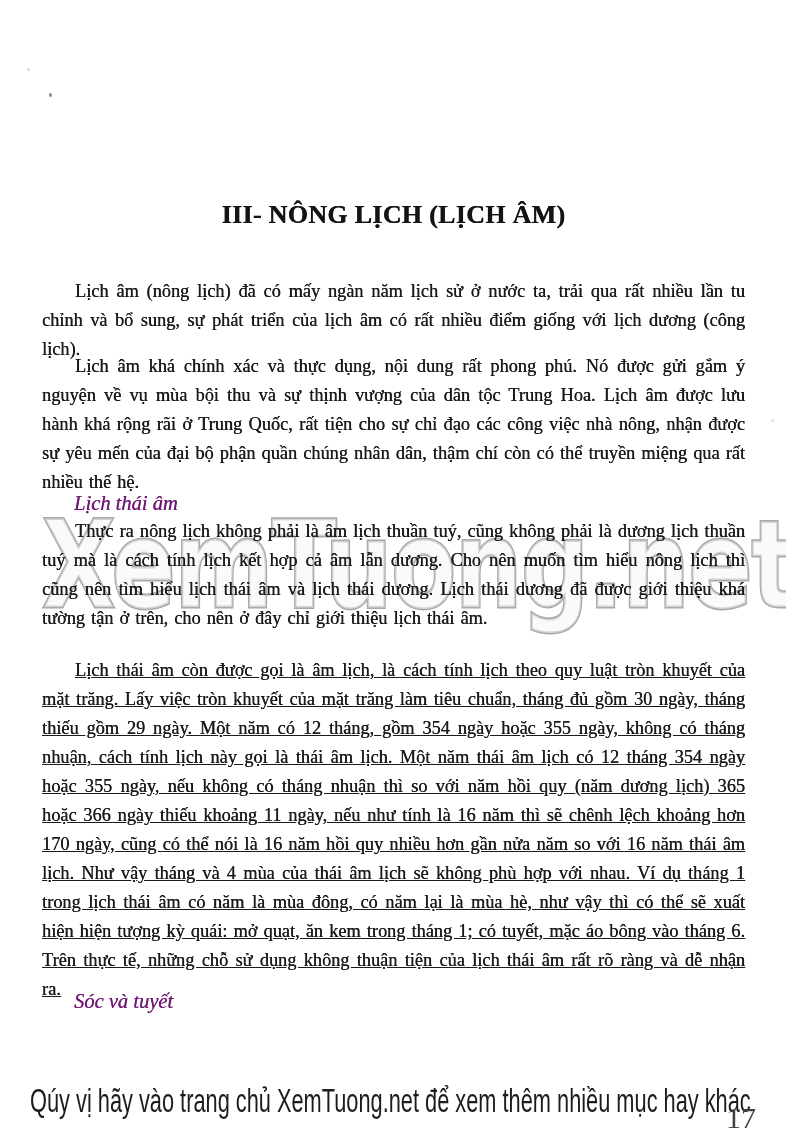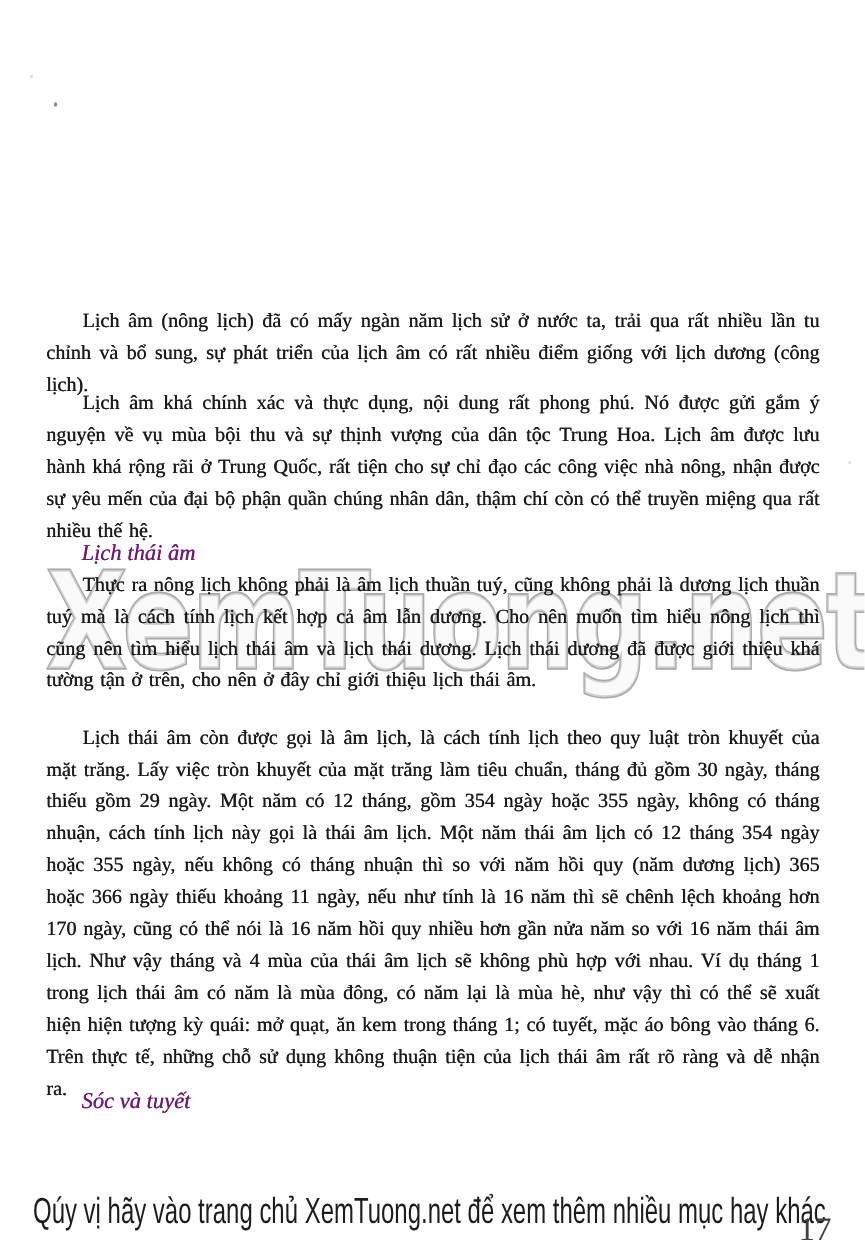--- a/index.html
+++ b/index.html
@@ -42,21 +42,21 @@
   .subhead {
     position:absolute; left:74px; margin:0; z-index:1;
     font-size:20.5px; font-weight:400; font-style:italic;
     color:#701a75;
     text-shadow:0.3px 0 0 currentColor;
   }
   .p1 { top:277px; }
   .p2 { top:352px; }
   .h1 { top:492px; }
   .p3 { top:517px; }
-  .p4 { top:656px; }
+  .p4 { top:656px;text-decoration:underline; }
   .h2 { top:990px; }
   .p5 { top:1026px; }
   .footer-banner {
     position:absolute; left:30px; top:1082px; z-index:2;
     font-family:"Liberation Sans","DejaVu Sans",sans-serif;
     font-size:33px; line-height:38px;
     white-space:nowrap;
     transform:scaleX(0.66); transform-origin:0 0;
     color:#1c1c1c;
   }
@@ -74,20 +74,21 @@
 <body>
 
 <div class="page">
 
   <div class="watermark">XemTuong.net</div>
 
   <div class="speck speck-a"></div>
   <div class="speck speck-b"></div>
   <div class="speck speck-c"></div>
 
+  <h1 class="doc-title">III- NÔNG LỊCH (LỊCH ÂM)</h1>
 
   <p class="para p1">Lịch âm (nông lịch) đã có mấy ngàn năm lịch sử ở nước ta, trải qua rất nhiều lần tu chỉnh và bổ sung, sự phát triển của lịch âm có rất nhiều điểm giống với lịch dương (công lịch).</p>
 
   <p class="para p2">Lịch âm khá chính xác và thực dụng, nội dung rất phong phú. Nó được gửi gắm ý nguyện về vụ mùa bội thu và sự thịnh vượng của dân tộc Trung Hoa. Lịch âm được lưu hành khá rộng rãi ở Trung Quốc, rất tiện cho sự chỉ đạo các công việc nhà nông, nhận được sự yêu mến của đại bộ phận quần chúng nhân dân, thậm chí còn có thể truyền miệng qua rất nhiều thế hệ.</p>
 
   <h2 class="subhead h1">Lịch thái âm</h2>
 
   <p class="para p3">Thực ra nông lịch không phải là âm lịch thuần tuý, cũng không phải là dương lịch thuần tuý mà là cách tính lịch kết hợp cả âm lẫn dương. Cho nên muốn tìm hiểu nông lịch thì cũng nên tìm hiểu lịch thái âm và lịch thái dương. Lịch thái dương đã được giới thiệu khá tường tận ở trên, cho nên ở đây chỉ giới thiệu lịch thái âm.</p>
 
   <p class="para p4">Lịch thái âm còn được gọi là âm lịch, là cách tính lịch theo quy luật tròn khuyết của mặt trăng. Lấy việc tròn khuyết của mặt trăng làm tiêu chuẩn, tháng đủ gồm 30 ngày, tháng thiếu gồm 29 ngày. Một năm có 12 tháng, gồm 354 ngày hoặc 355 ngày, không có tháng nhuận, cách tính lịch này gọi là thái âm lịch. Một năm thái âm lịch có 12 tháng 354 ngày hoặc 355 ngày, nếu không có tháng nhuận thì so với năm hồi quy (năm dương lịch) 365 hoặc 366 ngày thiếu khoảng 11 ngày, nếu như tính là 16 năm thì sẽ chênh lệch khoảng hơn 170 ngày, cũng có thể nói là 16 năm hồi quy nhiều hơn gần nửa năm so với 16 năm thái âm lịch. Như vậy tháng và 4 mùa của thái âm lịch sẽ không phù hợp với nhau. Ví dụ tháng 1 trong lịch thái âm có năm là mùa đông, có năm lại là mùa hè, như vậy thì có thể sẽ xuất hiện hiện tượng kỳ quái: mở quạt, ăn kem trong tháng 1; có tuyết, mặc áo bông vào tháng 6. Trên thực tế, những chỗ sử dụng không thuận tiện của lịch thái âm rất rõ ràng và dễ nhận ra.</p>

